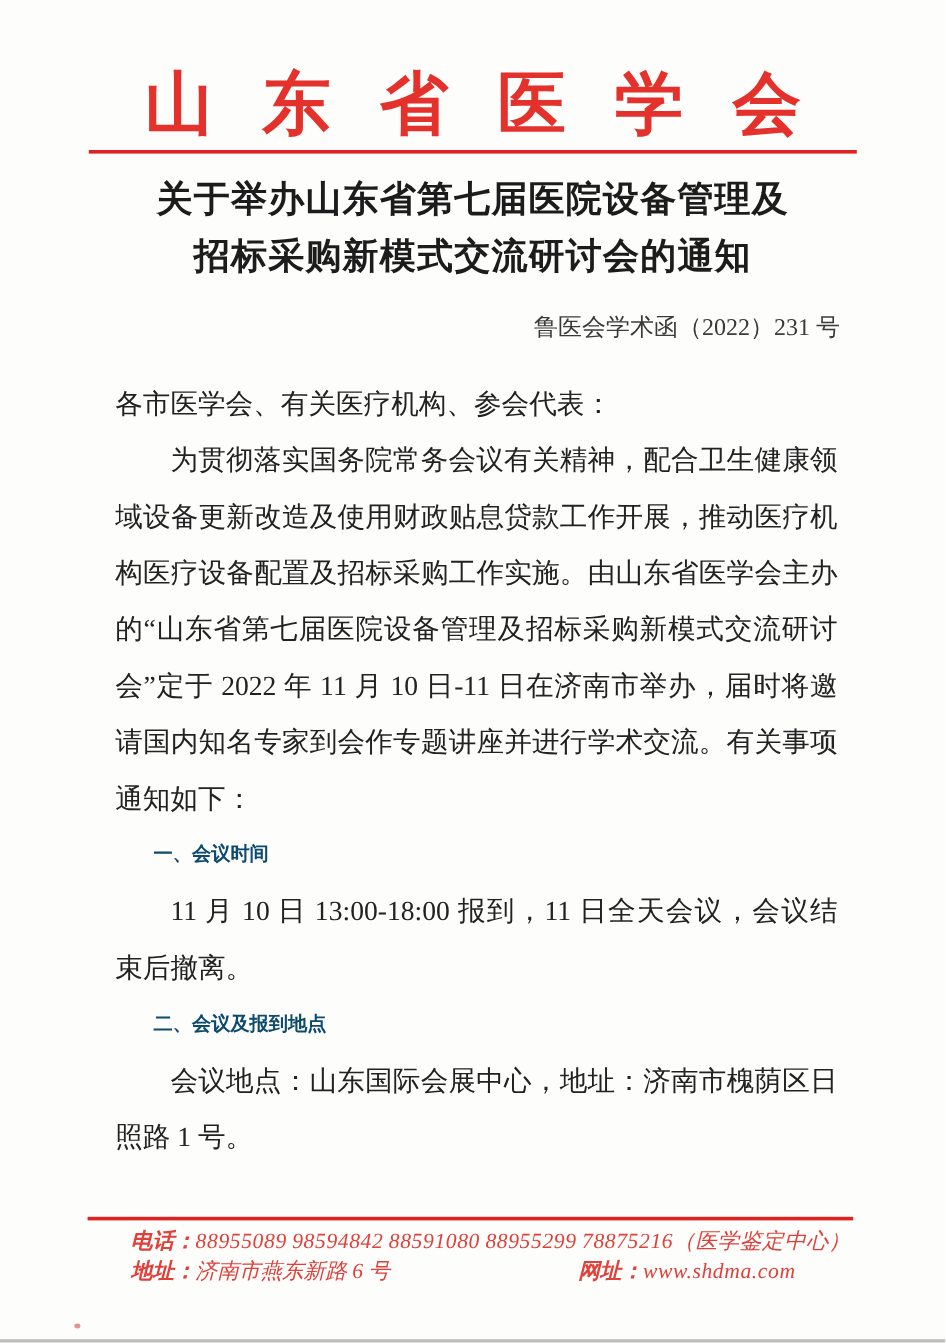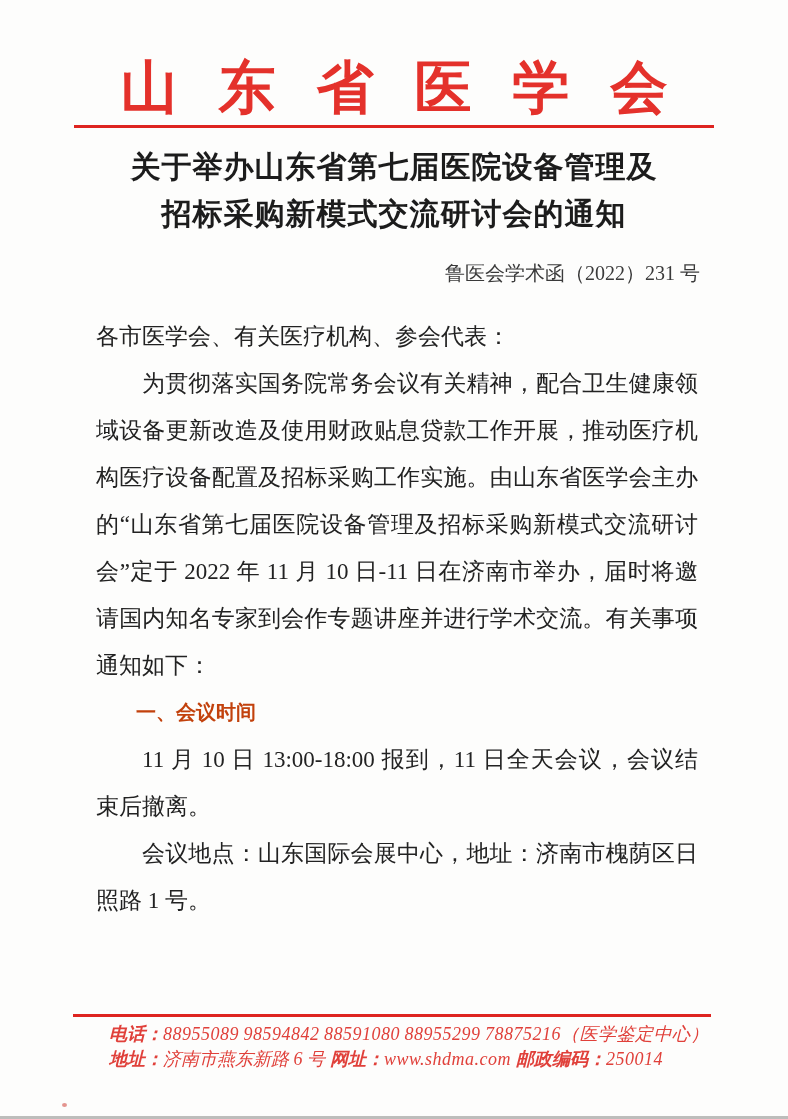--- a/index.html
+++ b/index.html
@@ -58,23 +58,23 @@
     font-size: 23px;
     line-height: 47px;
     text-align: justify;
     color: #222222;
   }
   .body-block p { margin: 0; }
   .indent { text-indent: 2em; }
   .sec-heading {
     font-family: "Liberation Sans", "DejaVu Sans", sans-serif;
     font-weight: bold;
-    font-size: 20px;
+    font-size: 16px;
     text-indent: 2em;
-    color: #c2410c;
+    color: #0c4a6e;
   }
   
   .footer {
     position: absolute;
     left: 73px;
     top: 1014px;
     width: 638px;
     font-style: italic;
   }
   .footer-rule { height: 3px; background: #de2420; }
@@ -121,20 +121,21 @@
 
   <div class="doc-number">鲁医会学术函（2022）231 号</div>
 
   <div class="body-block">
     <p>各市医学会、有关医疗机构、参会代表：</p>
     <p class="indent">为贯彻落实国务院常务会议有关精神，配合卫生健康领域设备更新改造及使用财政贴息贷款工作开展，推动医疗机构医疗设备配置及招标采购工作实施。由山东省医学会主办的“山东省第七届医院设备管理及招标采购新模式交流研讨会”定于 2022 年 11 月 10 日-11 日在济南市举办，届时将邀请国内知名专家到会作专题讲座并进行学术交流。有关事项通知如下：</p>
 
     <p class="sec-heading">一、会议时间</p>
     <p class="indent">11 月 10 日 13:00-18:00 报到，11 日全天会议，会议结束后撤离。</p>
 
+    <p class="sec-heading">二、会议及报到地点</p>
     <p class="indent">会议地点：山东国际会展中心，地址：济南市槐荫区日照路 1 号。</p>
   </div>
 
   <div class="footer">
     <div class="footer-rule"></div>
     <div class="footer-rows">
       <div class="f-row f-row-1">
         <span>
           <span class="f-label">电话：</span><span class="f-num">88955089</span>
         </span>
@@ -143,22 +144,19 @@
         <span class="f-num">88955299</span>
         <span class="f-num">78875216（医学鉴定中心）</span>
       </div>
       <div class="f-row f-row-2">
         <span>
           <span class="f-label">地址：</span><span>济南市燕东新路 6 号</span>
         </span>
         <span>
           <span class="f-label">网址：</span><span class="f-num">www.shdma.com</span>
         </span>
-        <span>
-          <span class="f-label">邮政编码：</span><span class="f-num">250014</span>
-        </span>
       </div>
     </div>
   </div>
 
   <div class="scan-speck"></div>
   <div class="scan-edge-bottom"></div>
 </div>
 
 </body></html>

